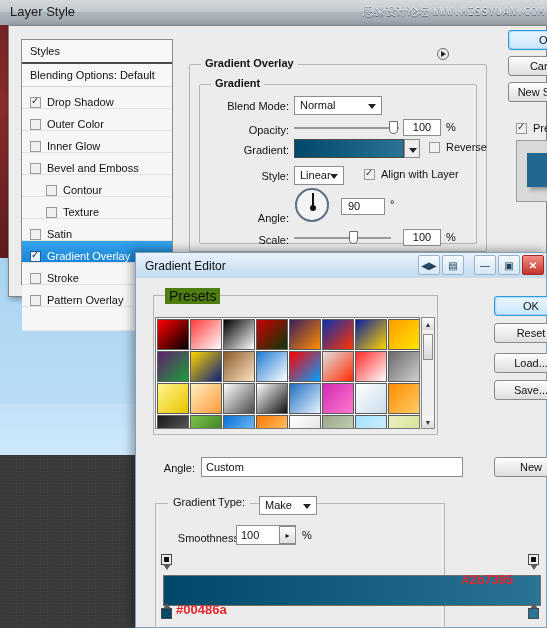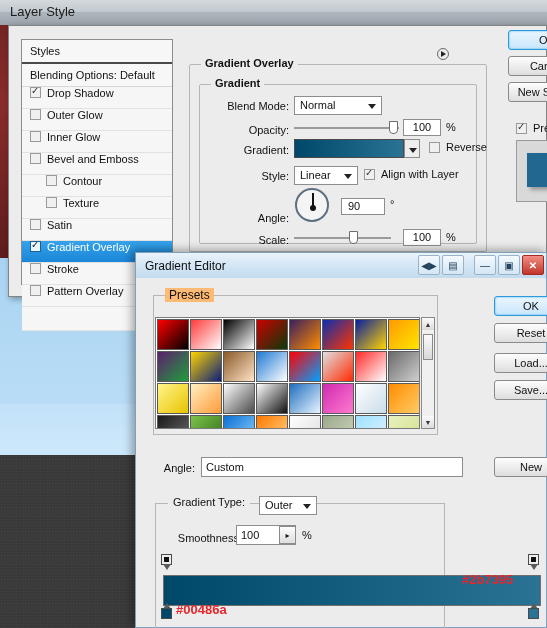--- a/index.html
+++ b/index.html
@@ -41,21 +41,21 @@
     background:#ececec; border:1px solid #848484;
     box-shadow: 2px 2px 6px rgba(0,0,0,.35); }
 
   
   .styles-list { position:absolute; left:12px; top:13px; width:152px; height:246px;
     background:#f3f3f3; border:1px solid #8c8c8c; }
   .sl-head { height:24px; border-bottom:2px solid #4a4a4a; padding:5px 0 0 8px;
     font-size:11px; color:#111; background:#f7f7f7; }
   .sl-sub { height:23px; border-bottom:1px solid #d7d7d7; padding:5px 0 0 8px;
     font-size:11px; color:#111; background:#f7f7f7; }
-  .sl-row { height:22px; border-bottom:1px solid #e2e2e2; display:flex; align-items:flex-start;
+  .sl-row { height:22px; border-bottom:1px solid #e2e2e2; display:flex; align-items:flex-end;
     padding-left:8px; font-size:11px; color:#111; background:#f6f6f6; }
   .sl-row.indent { padding-left:24px; }
   .sl-row.sel { background:linear-gradient(180deg,#35a2ea,#1a86d8); color:#fff; }
   .cbx { width:11px; height:11px; border:1px solid #9a9a9a; background:#f0f0f0;
     margin-right:6px; position:relative; flex:none; }
   .cbx.on:after { content:"✓"; position:absolute; left:0px; top:-3px; font-size:10px; color:#333; }
   .sl-row.sel .cbx { border-color:#1c5f93; background:#eaf4fc; }
   .sl-row.sel .cbx.on:after { color:#123; }
 
   
@@ -121,22 +121,22 @@
     background:linear-gradient(180deg,#f4fafe,#d5e6f4); display:flex;
     align-items:center; justify-content:center; font-size:10px; color:#24435e; }
   .tb-sep { width:6px; }
   .tb-b.close { background:linear-gradient(180deg,#f08e85,#c2352b);
     border-color:#a5291f; color:#fff; font-weight:bold; }
   .ge-body { position:absolute; left:0; top:26px; width:412px; height:350px;
     background:#ececec; border:1px solid #7f9fba; border-top:none; }
 
   .pre-grp { position:absolute; left:18px; top:10px; width:334px; height:128px;
     border:1px solid #b6b6b6; }
-  .pre-lbl { position:absolute; left:30px; top:43px; background:#fdba74;
-    padding:0 4px; font-size:12px; color:#111; }
+  .pre-lbl { position:absolute; left:30px; top:43px; background:#4d7c0f;
+    padding:0 4px; font-size:14px; color:#111; }
   .pre-arrow { position:absolute; left:437px; top:48px; width:12px; height:12px;
     border-radius:50%; background:#ececec; border:1px solid #6a6a6a;
     display:flex; align-items:center; justify-content:center; }
   .pre-arrow:after { content:""; border-top:3px solid transparent;
     border-bottom:3px solid transparent; border-left:5px solid #222; margin-left:1px; }
 
   .swatch-box { position:absolute; left:155px; top:317px; width:265px; height:112px;
     background:#fff; border:1px solid #7a7a7a; overflow:hidden; }
   .swatch-grid { display:grid; grid-template-columns:repeat(8, 32px);
     grid-auto-rows:31px; gap:1px; padding:1px; }
@@ -188,35 +188,39 @@
   <div class="bg-blue"></div>
   <div class="bg-blue2"></div>
   <div class="bg-gray">
     <div class="bg-gray-tex"></div>
   </div>
   <div class="bg-darkred"></div>
 
   <div class="ls-win">
     <div class="ls-titlebar">
       <div class="ls-title">Layer Style</div>
+      <div class="watermark">
+        <span class="wm-cn">思缘设计论坛</span>
+        <span>WWW.MISSYUAN.COM</span>
+      </div>
     </div>
 
     <div class="ls-body">
 
       <div class="styles-list">
         <div class="sl-head">Styles</div>
         <div class="sl-sub">Blending Options: Default</div>
         <div id="effects-host">
             <div class="sl-row">
               <span class="cbx on"></span>
               <span>Drop Shadow</span>
             </div>
             <div class="sl-row">
               <span class="cbx"></span>
-              <span>Outer Glow</span>
+              <span>Outer Color</span>
             </div>
             <div class="sl-row">
               <span class="cbx"></span>
               <span>Inner Glow</span>
             </div>
             <div class="sl-row">
               <span class="cbx"></span>
               <span>Bevel and Emboss</span>
             </div>
             <div class="sl-row indent">
@@ -266,21 +270,21 @@
 
         <div class="fl" style="left:18px;top:88px;width:82px">Gradient:</div>
         <div class="grad-prev" style="left: 105px; top: 83px; width: 110px; height: 19px; background: linear-gradient(90deg, rgb(0, 72, 106), rgb(43, 115, 149));"></div>
         <div class="grad-drop" style="left:215px;top:83px"></div>
         <div class="ck-lbl" style="left:240px;top:85px">
           <span class="cbx"></span>
           <span>Reverse</span>
         </div>
 
         <div class="fl" style="left:18px;top:114px;width:82px">Style:</div>
-        <div class="sel-box" style="position:absolute;left:105px;top:110px;width:64px">Linear</div>
+        <div class="sel-box" style="position:absolute;left:105px;top:110px;width:50px">Linear</div>
         <div class="ck-lbl" style="left:175px;top:112px">
           <span class="cbx on"></span>
           <span>Align with Layer</span>
         </div>
 
         <div class="fl" style="left:18px;top:156px;width:82px">Angle:</div>
         <div class="angle-dial" style="left:106px;top:132px"></div>
         <div class="ti" style="position:absolute;left:152px;top:142px;width:44px;text-align:left;padding-left:6px">90</div>
         <div class="pct" style="left:201px;top:142px">°</div>
 
@@ -382,21 +386,21 @@
         <div class="btn">Save...</div>
       </div>
   </div>
 
   <div class="fl" style="left:150px;top:462px;width:45px">Angle:</div>
   <div class="ti" style="position:absolute;left:201px;top:457px;width:262px;height:20px;padding-top:3px">Custom</div>
   <div class="btn" style="position:absolute;left:494px;top:457px;width:74px;height:20px">New</div>
 
   <div class="gt-grp"></div>
   <div class="gt-lbl">Gradient Type:</div>
-  <div class="sel-box" style="position:absolute;left:259px;top:496px;width:58px">Outer</div>
+  <div class="sel-box" style="position:absolute;left:259px;top:496px;width:58px">Make</div>
 
   <div class="fl" style="left:164px;top:532px;width:78px">Smoothness:</div>
   <div class="ti" style="position:absolute;left:236px;top:525px;width:60px;height:20px;padding-top:3px">100</div>
   <div class="btn" style="position:absolute;left:279px;top:526px;width:17px;height:18px;font-size:8px;border-radius:0">▸</div>
   <div class="pct" style="left:302px;top:529px">%</div>
 
   <div class="gbar-wrap">
     <div class="gbar" id="gbar" style="background: linear-gradient(90deg, rgb(0, 72, 106), rgb(43, 115, 149));"></div>
   </div>
   <div class="stop-top" style="left:161px;top:554px">

